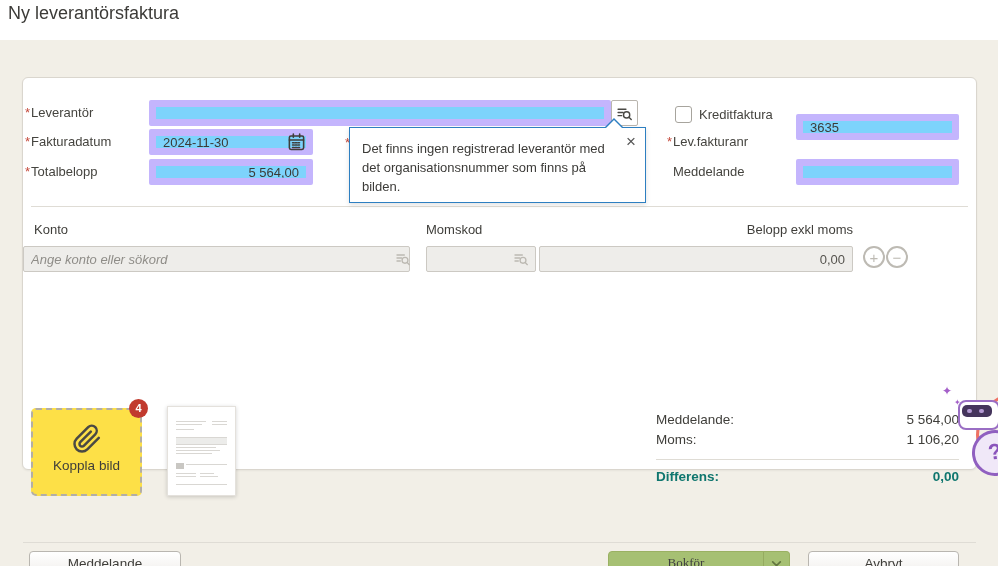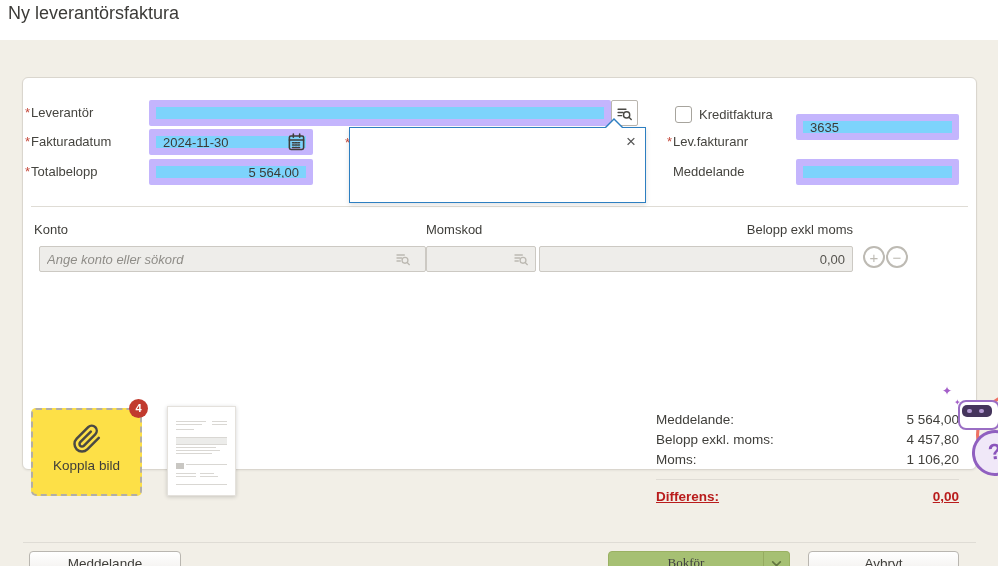--- a/index.html
+++ b/index.html
@@ -49,21 +49,21 @@
   .badge{position:absolute;left:106px;top:321px;width:19px;height:19px;border-radius:50%;background:#c13a2e;
          color:#fff;font-size:11px;font-weight:bold;text-align:center;line-height:19px;z-index:5;}
   .thumb{position:absolute;left:144px;top:328px;width:67px;height:88px;background:#fff;border:1px solid #e4e1dc;
          box-shadow:0 1px 4px rgba(0,0,0,.18);cursor:pointer;}
   .thumb .ln{position:absolute;background:#d9d7d3;height:1px;}
 
   
   .totals{position:absolute;left:633px;top:332px;width:303px;}
   .trow{display:flex;justify-content:space-between;font-size:13.5px;color:#3f3e3a;height:20px;line-height:20px;}
   .totals .sep{height:1px;background:#dfdcd5;margin:9px 0 7px 0;}
-  .trow.bold{font-weight:bold;color:#b91c1c;text-decoration:underline;}
+  .trow.bold{font-weight:bold;color:#0f766e;}
 
   
   .footer-sep{position:absolute;left:0;right:0;top:464px;height:1px;background:#dfdcd5;}
   .btn{position:absolute;box-sizing:border-box;height:24px;border:1px solid #b9b6b0;border-radius:4px;
        background:linear-gradient(#ffffff,#f1efec);font-family:"Liberation Sans",sans-serif;font-size:13.5px;
        color:#3f3e3a;cursor:pointer;}
   .btn-green{position:absolute;box-sizing:border-box;height:24px;border:1px solid #9ab162;border-radius:4px 0 0 4px;
        background:#a6c073;color:#404040;font-family:Liberation Serif, serif;font-size:13px;cursor:pointer;}
   .btn-green-caret{position:absolute;box-sizing:border-box;height:24px;width:27px;border:1px solid #9ab162;border-left:1px solid #95ab60;
        border-radius:0 4px 4px 0;background:#a6c073;cursor:pointer;display:flex;align-items:center;justify-content:center;}
@@ -138,30 +138,31 @@
       <span class="req">*</span><span>Lev.fakturanr</span>
     </div>
     <input class="inp" style="left: 773px; top: 36px; width: 163px;" value="3635">
 
     <div class="lbl" style="left:650px;top:86px;">Meddelande</div>
     <input class="inp" style="left: 773px; top: 81px; width: 163px;" value="">
 
     <div class="tooltip">
       <div class="arr-o"></div>
       <div class="arr-i"></div>
+      <div class="txt">Det finns ingen registrerad leverantör med det organisationsnummer som finns på bilden.</div>
       <span class="close">×</span>
     </div>
 
     <div class="divider" style="top:128px;"></div>
     <div class="colhead" style="left:11px;top:144px;">Konto</div>
     <div class="colhead" style="left:403px;top:144px;">Momskod</div>
     <div class="colhead" style="left:516px;top:144px;width:314px;text-align:right;">Belopp exkl moms</div>
 
     <div>
-      <input class="inp ginp" style="left: 16px; top: 168px; width: 387px; padding-right: 14px;" placeholder="Ange konto eller sökord">
+      <input class="inp ginp" style="left: 0; top: 168px; width: 387px; padding-right: 14px;" placeholder="Ange konto eller sökord">
       <span class="icon-in-field" style="left:372px;top:173px;">
         <svg width="16" height="16" viewBox="0 0 24 24" fill="none" stroke="#bcb9b2" stroke-width="2" stroke-linecap="round">
           <line x1="3" y1="6" x2="14" y2="6"></line>
             <line x1="3" y1="10.5" x2="10" y2="10.5"></line>
             <line x1="3" y1="15" x2="8" y2="15"></line>
           <circle cx="15" cy="14" r="4.4"></circle>
             <line x1="18.3" y1="17.3" x2="21.5" y2="20.5"></line>
         </svg>
       </span>
 
@@ -210,24 +211,20 @@
       <div class="ln" style="left:32px;top:69px;width:18px;"></div>
       <div class="ln" style="left:8px;top:77px;width:51px;"></div>
     </div>
 
     <div class="totals">
       <div class="trow">
         <span>Meddelande:</span>
         <span>5 564,00</span>
       </div>
       <div class="trow">
-        <span>Belopp exkl. moms:</span>
-        <span>4 457,80</span>
-      </div>
-      <div class="trow">
         <span>Moms:</span>
         <span>1 106,20</span>
       </div>
       <div class="sep"></div>
       <div class="trow bold">
         <span>Differens:</span>
         <span>0,00</span>
       </div>
     </div>
 

